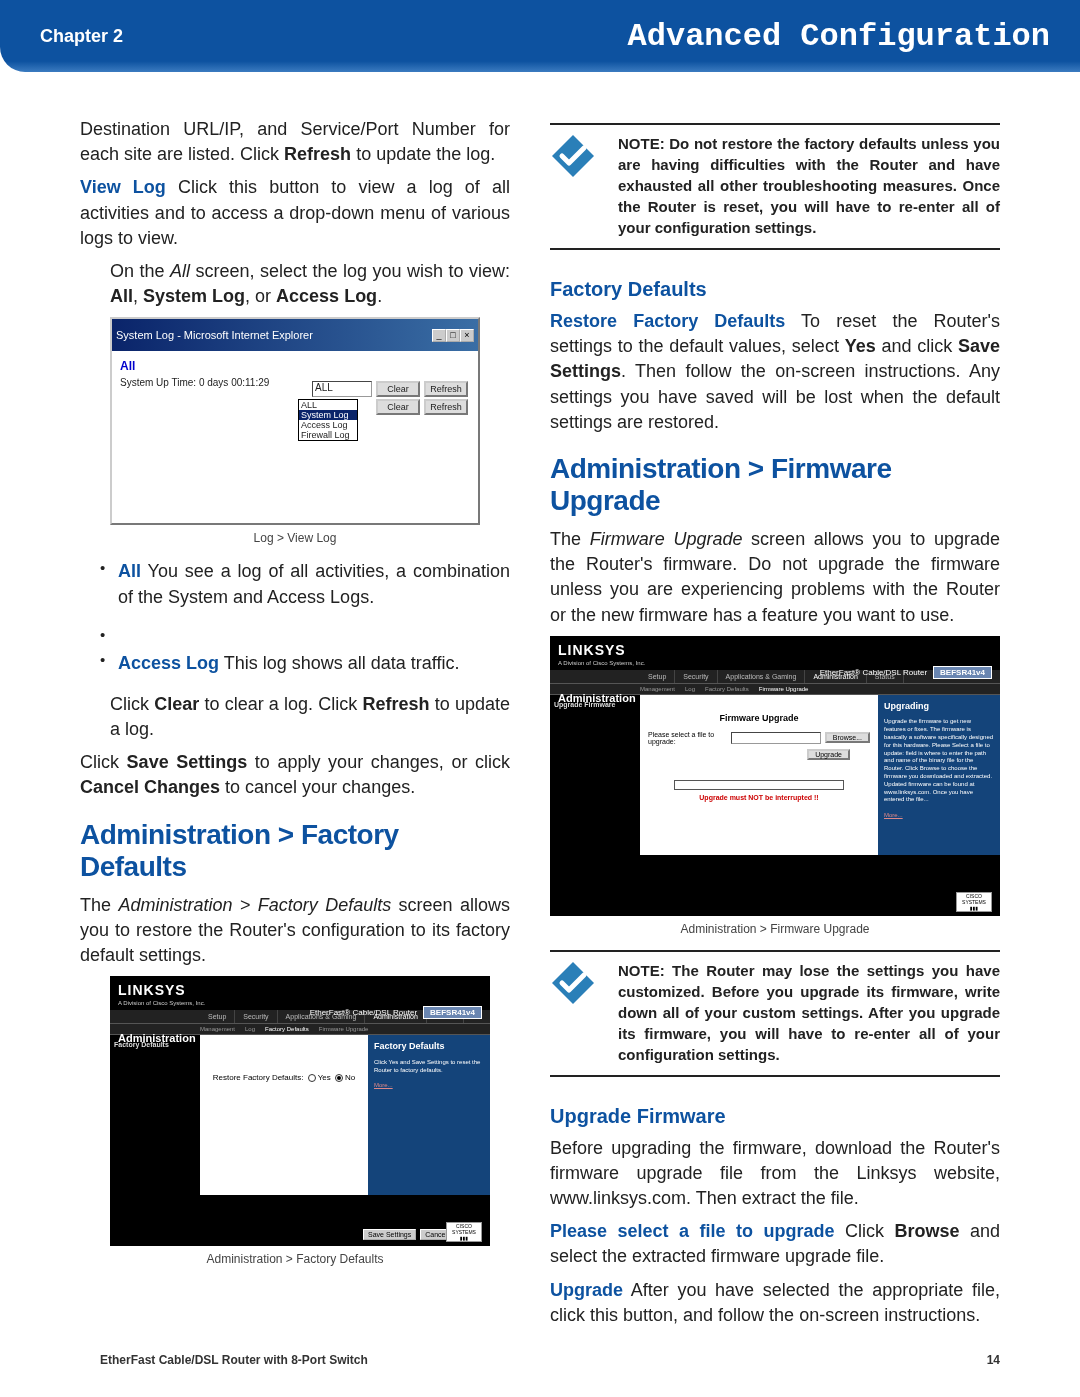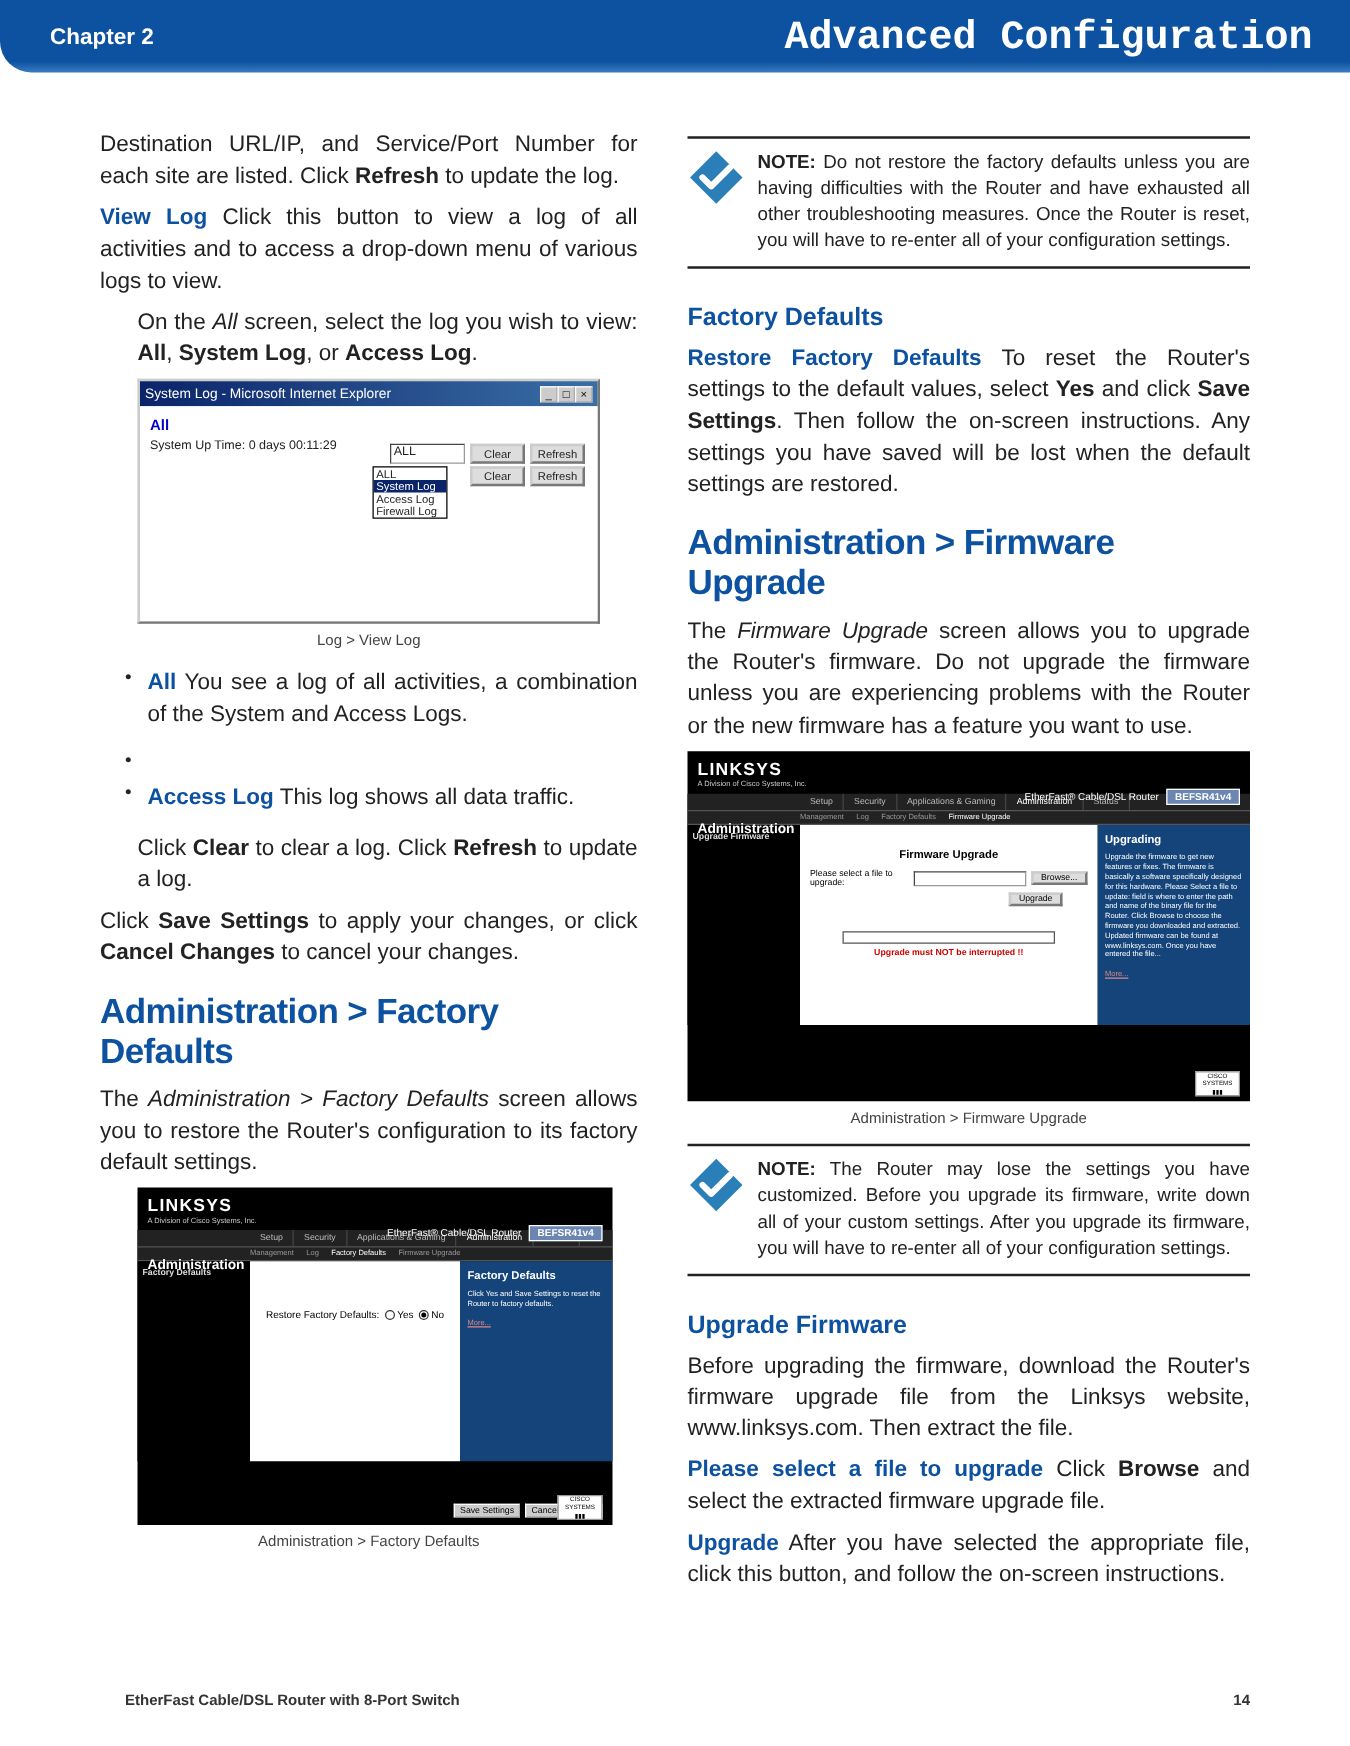--- a/index.html
+++ b/index.html
@@ -1,40 +1,40 @@
 <!DOCTYPE html>
 <html><head>
 <meta charset="utf-8">
 <style>
   * { box-sizing: border-box; margin: 0; padding: 0; }
   body { font-family: Arial, Helvetica, sans-serif; background: #fff; color: #222; }
   .page { width: 1080px; height: 1397px; margin: 0 auto; position: relative; background: #fff; }
-  .header-bar { background: linear-gradient(to bottom, #0d52a0 0%, #0d52a0 85%, #3b7bc0 100%); height: 58px; display: flex; justify-content: space-between; align-items: center; padding: 0 30px 0 40px; border-bottom-left-radius: 25px; }
+  .header-bar { background: linear-gradient(to bottom, #0d52a0 0%, #0d52a0 85%, #3b7bc0 100%); height: 72px; display: flex; justify-content: space-between; align-items: center; padding: 0 30px 0 40px; border-bottom-left-radius: 25px; }
   .header-bar .chap { color: #fff; font-weight: bold; font-size: 18px; }
   .header-bar .title { color: #fff; font-weight: bold; font-size: 32px; font-family: Liberation Mono, monospace; }
   .content { display: flex; gap: 40px; padding: 45px 80px 0 80px; }
   .col { width: 450px; }
   p { font-size: 18px; line-height: 1.4; text-align: justify; margin-bottom: 8px; }
   .indent { margin-left: 30px; }
   .blue-label { color: #0d52a0; font-weight: bold; }
   h2 { font-family: 'Arial Narrow', Arial, sans-serif; font-weight: bold; font-size: 28px; color: #0d52a0; margin: 18px 0 10px; letter-spacing: -0.5px; }
   h3 { font-family: 'Arial Narrow', Arial, sans-serif; font-weight: bold; font-size: 20px; color: #0d52a0; margin: 16px 0 8px; }
   .bullet { display: flex; margin-bottom: 8px; margin-left: 20px; }
   .bullet .dot { width: 18px; flex-shrink: 0; font-size: 15px; }
   .bullet .bt { flex: 1; }
   .caption { text-align: center; font-size: 12px; color: #444; margin: 6px 0 14px; }
-  .note-box { border-top: 2px solid #222; border-bottom: 2px solid #222; padding: 8px 0 10px 0; display: flex; gap: 10px; margin: 6px 0 28px; }
+  .note-box { border-top: 2px solid #222; border-bottom: 2px solid #222; padding: 8px 0 10px 0; display: flex; gap: 22px; margin: 6px 0 28px; font-weight: bold; }
   .note-icon { width: 46px; height: 46px; flex-shrink: 0; }
   .note-icon svg { width: 46px; height: 46px; }
   .note-text { flex: 1; font-size: 15px; line-height: 1.4; text-align: justify; }
   .footer { position: absolute; bottom: 30px; left: 100px; right: 80px; display: flex; justify-content: space-between; font-size: 12px; font-weight: bold; color: #333; }
 
   
   .dialog { width: 370px; margin-left: 30px; border: 2px outset #ccc; font-size: 11px; background: #e8e8e8; }
-  .dialog-tb { background: linear-gradient(to right, #0a246a, #3a6ea5); color: #fff; padding: 2px 4px; display: flex; justify-content: space-between; align-items: center; height: 20px; }
+  .dialog-tb { background: linear-gradient(to right, #0a246a, #3a6ea5); color: #fff; padding: 2px 4px; display: flex; justify-content: space-between; align-items: center; height: 32px; }
   .dialog-tb-btns span { display: inline-block; width: 14px; height: 13px; background: #ccc; border: 1px outset #fff; font-size: 9px; text-align: center; line-height: 11px; color: #000; }
   .dialog-body { background: #fff; padding: 8px; height: 172px; position: relative; }
   .dialog-body .all-label { color: #0000cc; font-weight: bold; font-size: 12px; margin-bottom: 4px; }
   .uptime { font-size: 10px; margin-bottom: 4px; }
   .dlg-ctrls { position: absolute; right: 10px; top: 30px; }
   .dlg-ctrls-row { display: flex; gap: 4px; margin-bottom: 2px; }
   .sel { border: 1px inset #999; background: #fff; font-size: 10px; width: 60px; height: 16px; padding: 0 2px; }
   .btn-s { border: 2px outset #ccc; background: #ddd; font-size: 9px; width: 44px; height: 16px; text-align: center; line-height: 12px; }
   .dd-list { position: absolute; right: 120px; top: 48px; border: 1px solid #000; background: #fff; font-size: 9px; width: 60px; }
   .dd-list div { padding: 0 2px; }

